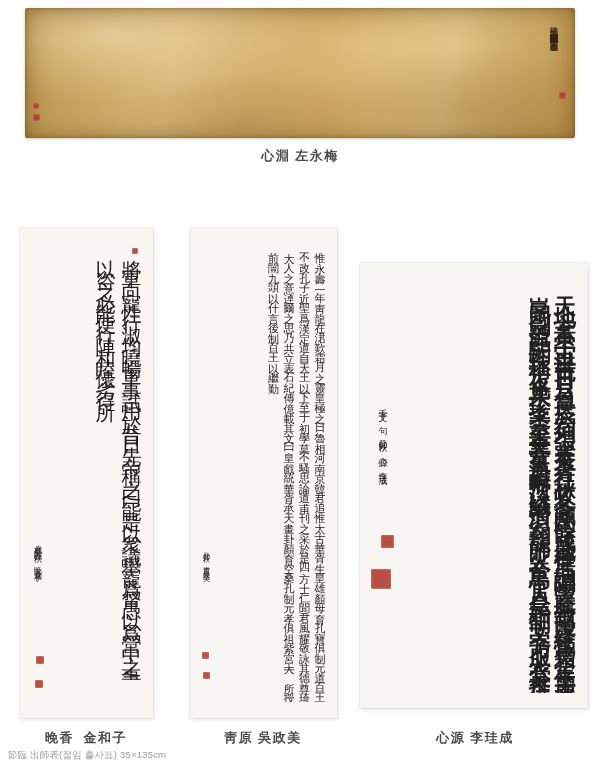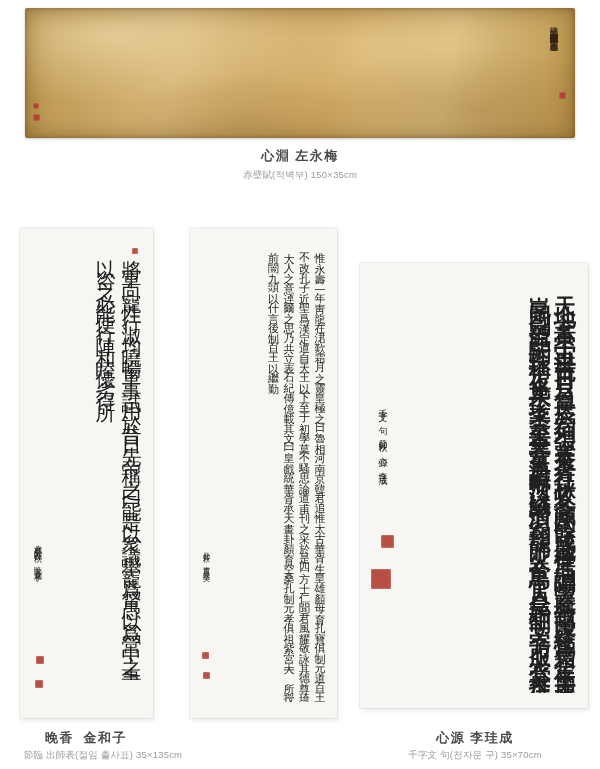--- a/index.html
+++ b/index.html
@@ -83,21 +83,20 @@
 <div class="stage">
 
   <div class="paper-top">
     <div class="vert scroll-text">赤壁賦　壬戌之秋七月既望蘇子與客泛舟遊於赤壁之下清風徐來水波不興舉酒屬客誦明月之詩歌窈窕之章少焉月出於東山之上徘徊於斗牛之間白露橫江水光接天縱一葦之所如凌萬頃之茫然浩浩乎如馮虛御風而不知其所止飄飄乎如遺世獨立羽化而登仙於是飲酒樂甚扣舷而歌之歌曰桂棹兮蘭槳擊空明兮泝流光渺渺兮予懷望美人兮天一方客有吹洞簫者倚歌而和之其聲嗚嗚然如怨如慕如泣如訴餘音嫋嫋不絕如縷舞幽壑之潛蛟泣孤舟之嫠婦蘇子愀然正襟危坐而問客曰何爲其然也客曰月明星稀烏鵲南飛此非曹孟德之詩乎西望夏口東望武昌山川相繆鬱乎蒼蒼此非孟德之困於周郎者乎方其破荊州下江陵順流而東也舳艫千里旌旗蔽空釃酒臨江橫槊賦詩固一世之雄也而今安在哉　心淵左永梅書</div>
     <div class="seal" style="left:534px; top:84px; width:7px; height:7px;"></div>
     <div class="seal" style="left:8px; top:95px; width:6px; height:6px;"></div>
     <div class="seal" style="left:8px; top:106px; width:7px; height:7px;"></div>
   </div>
 
   <div class="cap-name" style="left:0; top:147px; width:600px;">心淵 左永梅</div>
-  <div class="cap-desc" style="left:0; top:169px; width:600px;">赤壁賦(적벽부) 150×35cm</div>
 
   <div class="paper" style="left:20px; top:228px; width:133px; height:490px;">
     <div class="vert ink cursive-text">將軍向寵性行淑均曉暢軍事試用於昔日先帝稱之曰能是以衆議舉寵爲督愚以爲營中之事悉以咨之必能使行陣和睦優劣得所</div>
     <div class="vert sig sig-left">歲在癸卯晚秋　晚香金和子</div>
     <div class="seal" style="left:112px; top:20px; width:6px; height:6px;"></div>
     <div class="seal" style="left:16px; top:428px; width:8px; height:8px;"></div>
     <div class="seal" style="left:15px; top:452px; width:8px; height:8px;"></div>
   </div>
 
   <div class="paper" style="left:190px; top:228px; width:147px; height:490px;">
@@ -108,19 +107,19 @@
   </div>
 
   <div class="paper" style="left:360px; top:263px; width:228px; height:445px;">
     <div class="vert ink sealscript-text">天地玄黃宇宙洪荒日月盈昃辰宿列張寒來暑往秋收冬藏閏餘成歲律呂調陽雲騰致雨露結爲霜金生麗水玉出崑岡劍號巨闕珠稱夜光果珍李柰菜重芥薑海鹹河淡鱗潛羽翔龍師火帝鳥官人皇始制文字乃服衣裳推位讓</div>
     <div class="vert sig sig-right">千字文 句　癸卯秋　心源 李珪成</div>
     <div class="seal" style="left:21px; top:272px; width:13px; height:13px;"></div>
     <div class="seal" style="left:11px; top:306px; width:20px; height:20px;"></div>
   </div>
 
   <div class="cap-name" style="left:6px; top:729px; width:160px;font-family:Liberation Mono, monospace;">晚香 金和子</div>
-  <div class="cap-desc" style="left:0px; top:749px; width:174px;margin-left:16px;">節臨 出師表(절임 출사표) 35×135cm</div>
+  <div class="cap-desc" style="left:0px; top:749px; width:174px;">節臨 出師表(절임 출사표) 35×135cm</div>
 
+  <div class="cap-name" style="left:181px; top:729px; width:164px;">靑原 吳政美</div>
 
   <div class="cap-name" style="left:373px; top:729px; width:204px;">心源 李珪成</div>
-  <div class="cap-desc" style="left:373px; top:749px; width:204px;">千字文 句(천자문 구) 35×70cm</div>
 
 </div>
 
 </body></html>

